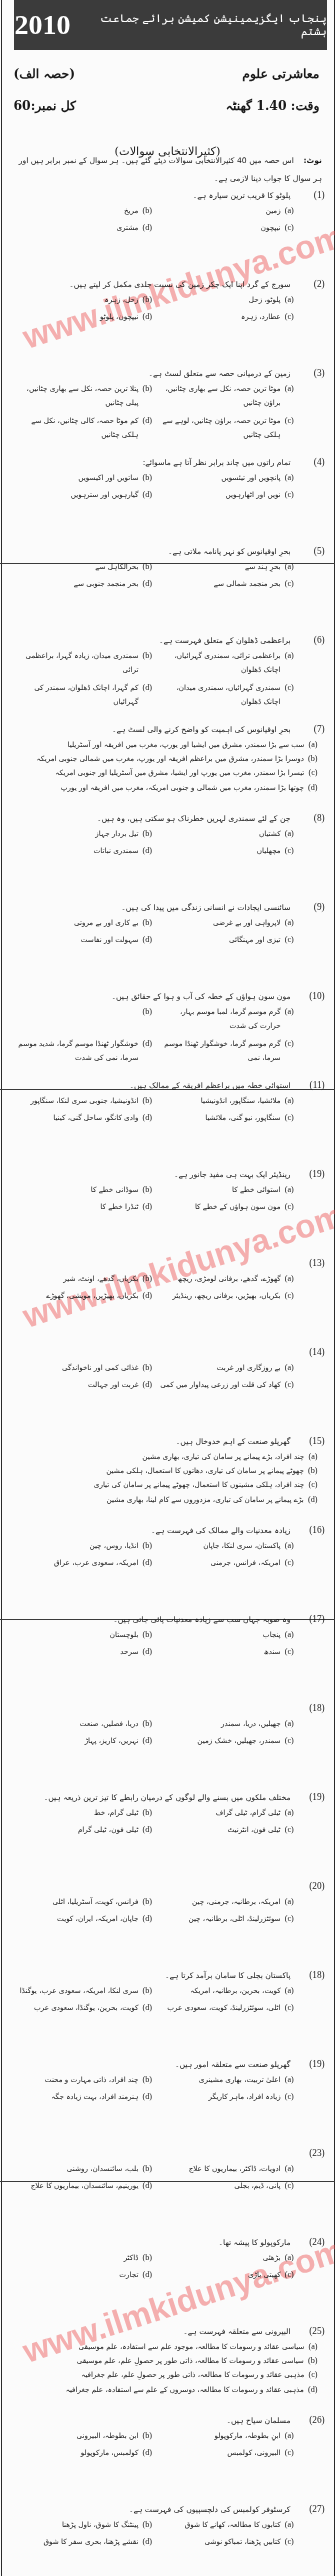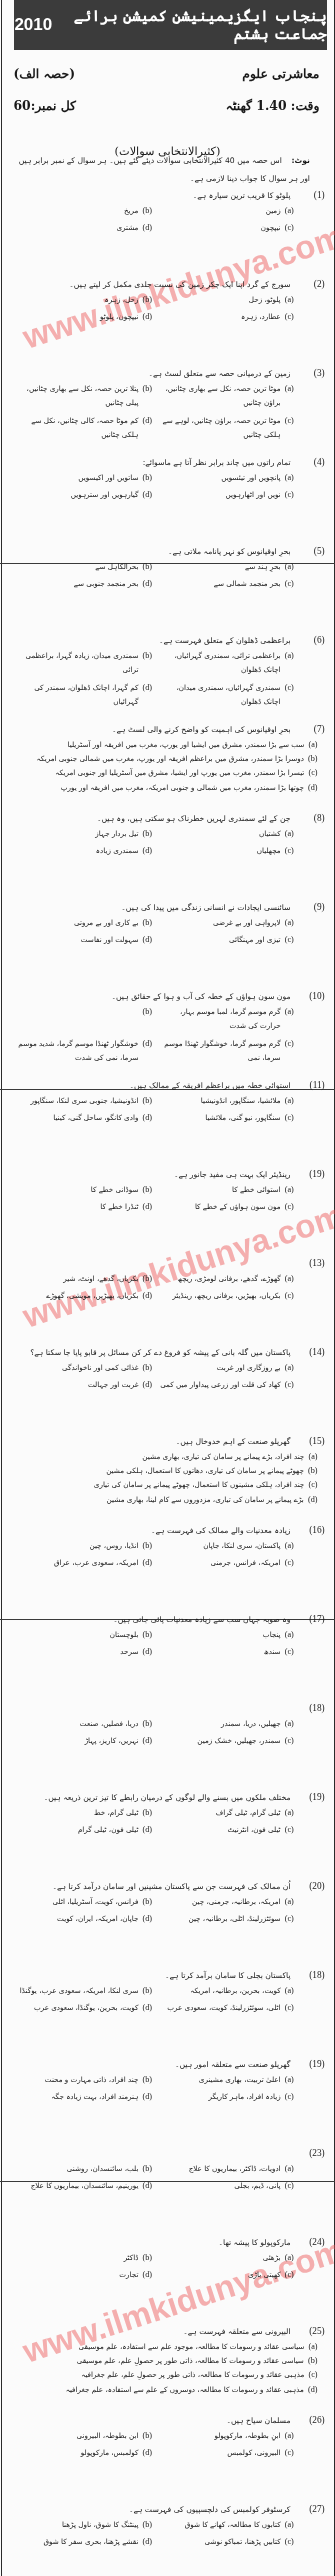--- a/index.html
+++ b/index.html
@@ -35,26 +35,26 @@
     background: #3b3b3b;
     color: #ffffff;
     display: flex;
     align-items: center;
     justify-content: center;
     gap: 7.2px;
     direction: rtl;
   }
   .title-bar .t-text {
     font-family: "DejaVu Serif", serif;
-    font-size: 15px;
-    font-weight: bold;
+    font-size: 11px;
+    font-weight: normal;
   }
   .title-bar .t-year {
-    font-family: Liberation Sans, sans-serif;
-    font-size: 17px;
+    font-family: Liberation Serif, serif;
+    font-size: 28px;
     font-weight: bold;
     direction: ltr;
   }
   .meta-row {
     position: absolute;
     left: 13.4px; right: 15.5px;
     display: flex;
     justify-content: space-between;
     direction: rtl;
     font-family: "DejaVu Serif", serif;
@@ -64,21 +64,21 @@
   .section-heading {
     position: absolute;
     left: 0; right: 0;
     text-align: center;
     font-family: "DejaVu Serif", serif;
     font-size: 11.3px;
     direction: rtl;
   }
   .note {
     position: absolute;
-    left: 13.4px; right: 25px;
+    left: 13.4px; right: 13px;
     direction: rtl;
     font-size: 7.7px;
     line-height: 17.5px;
   }
   .note .note-label { font-weight: bold; margin-left: 7.2px; }
   .content {
     position: absolute;
     left: 10.3px; right: 7.2px;
     top: 185px;
     direction: rtl;
@@ -358,21 +358,21 @@
           <div class="opt">
     <span class="opt-letter">(b)</span>
     <span class="opt-text">تیل بردار جہاز</span>
   </div>
           <div class="opt">
     <span class="opt-letter">(c)</span>
     <span class="opt-text">مچھلیاں</span>
   </div>
           <div class="opt">
     <span class="opt-letter">(d)</span>
-    <span class="opt-text">سمندری زیادہ</span>
+    <span class="opt-text">سمندری نباتات</span>
   </div>
         </div>
   </div>
       <div class="q" style="height: 89px; box-sizing: border-box; margin-bottom: 0px; padding-top: 3.1px;">
     <div class="q-head">
       <span class="q-num">(9)</span>
       <span class="q-text">سائنسی ایجادات نے انسانی زندگی میں پیدا کی ہیں۔</span>
     </div>
     <div class="opts opts-grid">
           <div class="opt">
@@ -483,21 +483,20 @@
   </div>
           <div class="opt">
     <span class="opt-letter">(d)</span>
     <span class="opt-text">بکریاں، بھیڑیں، مویشی، گھوڑے</span>
   </div>
         </div>
   </div>
       <div class="q" style="height: 89px; box-sizing: border-box; margin-bottom: 0px; padding-top: 3.1px;">
     <div class="q-head">
       <span class="q-num">(14)</span>
-      <span class="q-text">پاکستان میں گلہ بانی کے پیشہ کو فروغ دے کر کن مسائل پر قابو پایا جا سکتا ہے؟</span>
     </div>
     <div class="opts opts-grid">
           <div class="opt">
     <span class="opt-letter">(a)</span>
     <span class="opt-text">بے روزگاری اور غربت</span>
   </div>
           <div class="opt">
     <span class="opt-letter">(b)</span>
     <span class="opt-text">غذائی کمی اور ناخواندگی</span>
   </div>
@@ -626,21 +625,20 @@
   </div>
           <div class="opt">
     <span class="opt-letter">(d)</span>
     <span class="opt-text">ٹیلی فون، ٹیلی گرام</span>
   </div>
         </div>
   </div>
       <div class="q" style="height: 89px; box-sizing: border-box; margin-bottom: 0px; padding-top: 3.1px;">
     <div class="q-head">
       <span class="q-num">(20)</span>
-      <span class="q-text">اُن ممالک کی فہرست جن سے پاکستان مشینیں اور سامان درآمد کرتا ہے۔</span>
     </div>
     <div class="opts opts-grid">
           <div class="opt">
     <span class="opt-letter">(a)</span>
     <span class="opt-text">امریکہ، برطانیہ، جرمنی، چین</span>
   </div>
           <div class="opt">
     <span class="opt-letter">(b)</span>
     <span class="opt-text">فرانس، کویت، آسٹریلیا، اٹلی</span>
   </div>

